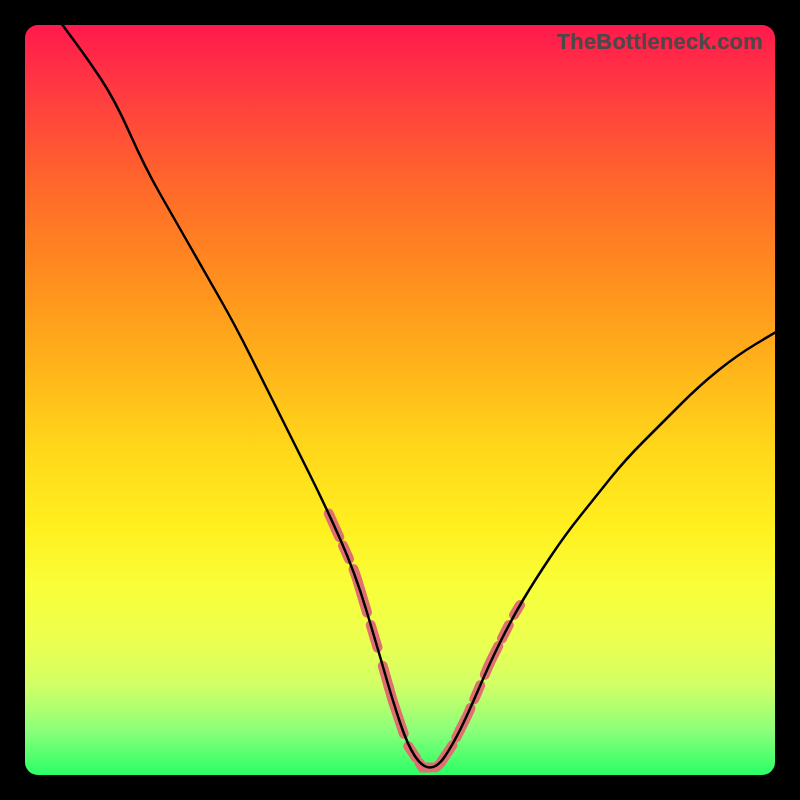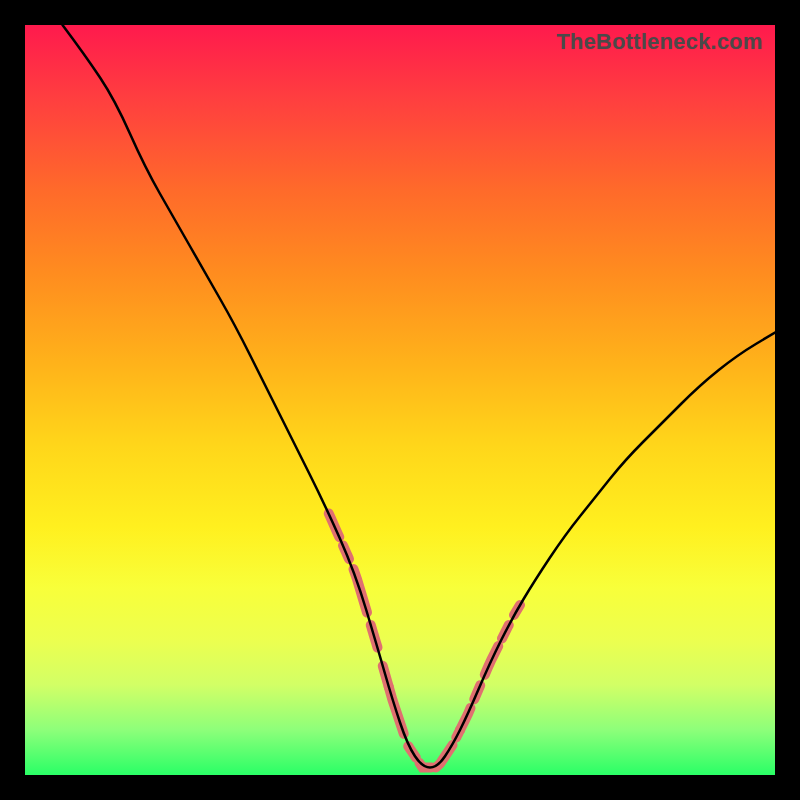--- a/index.html
+++ b/index.html
@@ -25,20 +25,21 @@
       #ff8c1f 33%,
       #ffb21a 45%,
       #ffd61a 56%,
       #fff01f 67%,
       #f8ff3a 75%,
       #ecff4f 82%,
       #d2ff66 88%,
       #8dff7a 94%,
       #2aff66 100%
     );
+    border-radius: 13px;
   }
   .watermark {
     position: absolute;
     top: 4px;
     right: 12px;
     color: #4a4a4a;
     font-size: 22px;
     font-weight: 600;
     letter-spacing: 0.2px;
     text-shadow: 0 0 1px rgba(0,0,0,0.2);

